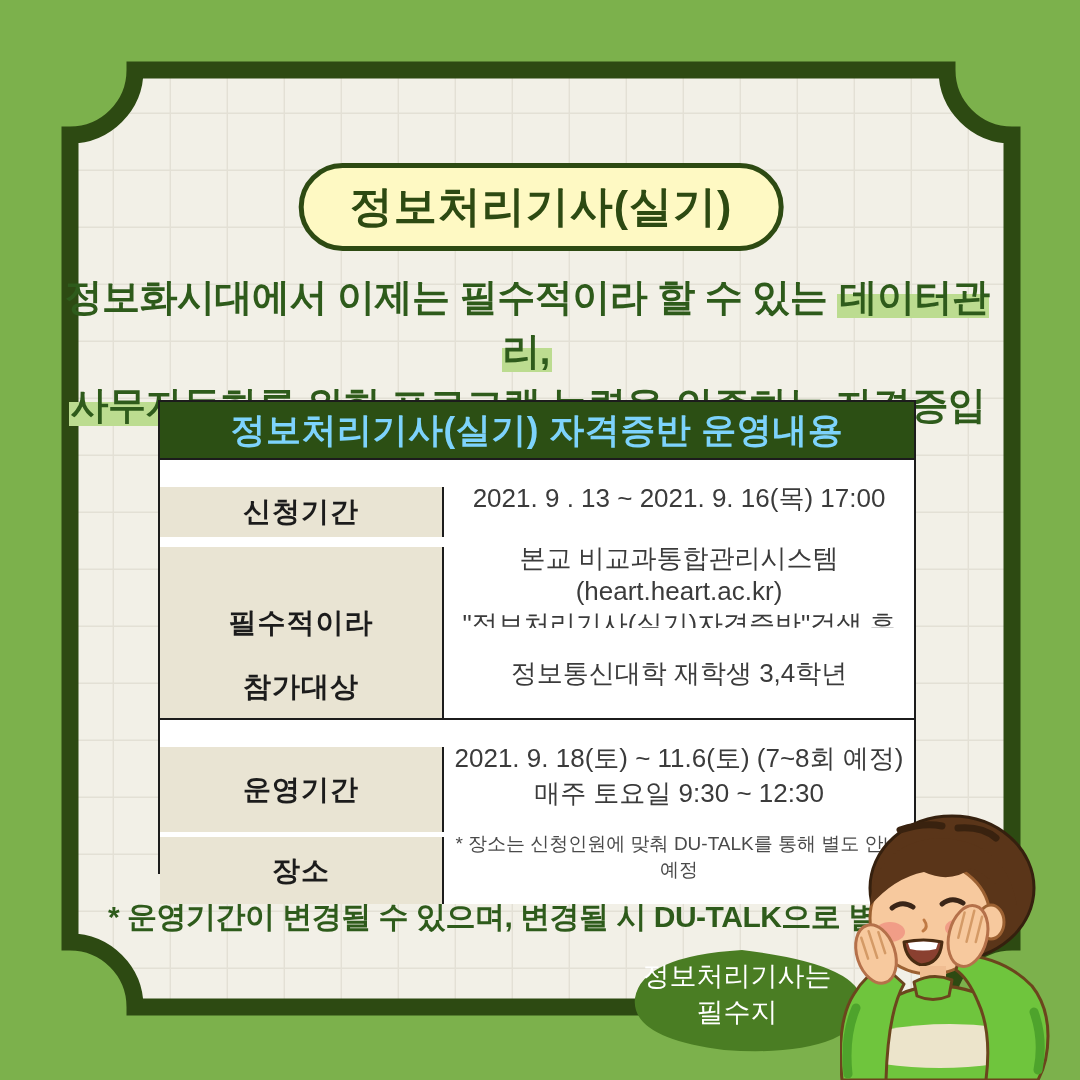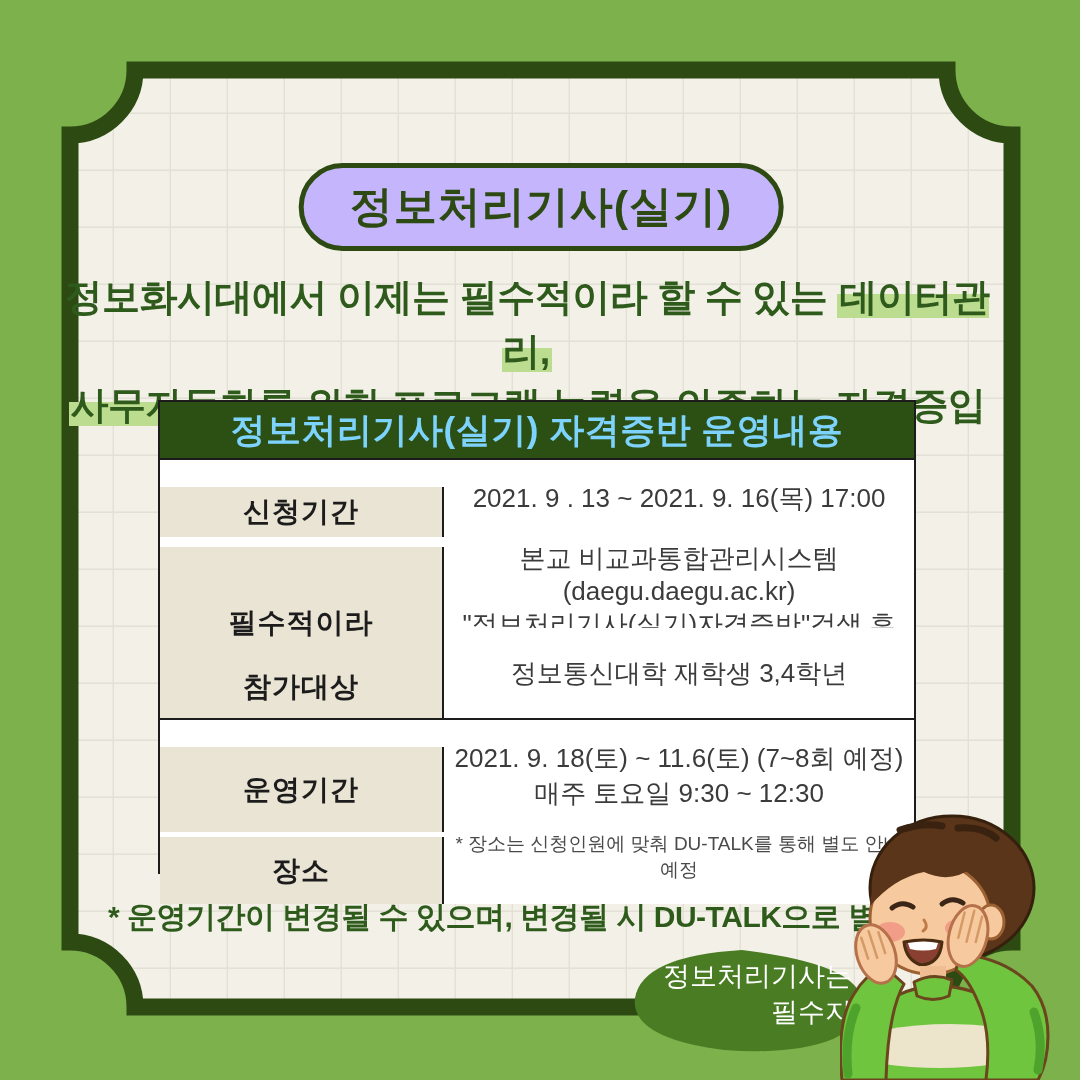--- a/index.html
+++ b/index.html
@@ -7,21 +7,21 @@
     width:1080px;height:1080px;overflow:hidden;
     background:#7cb14c;
     font-family:"Liberation Sans","DejaVu Sans",sans-serif;
   }
   .canvas{position:relative;width:1080px;height:1080px;}
   .frame-svg{position:absolute;left:0;top:0;z-index:0;}
 
   
   .pill{
     position:absolute;top:163px;left:541px;transform:translateX(-50%);
-    background:#c4b5fd;border:5px solid #2d4a12;border-radius:48px;
+    background:#fef9c3;border:5px solid #2d4a12;border-radius:48px;
     padding:10px 46px;z-index:2;white-space:nowrap;
   }
   .pill span{
     font-size:43px;font-weight:800;color:#2d4a12;letter-spacing:1px;
   }
 
   
   .desc{
     position:absolute;left:56px;top:271px;width:942px;z-index:2;
     text-align:center;font-size:38px;font-weight:800;color:#2e5b1b;
@@ -59,21 +59,21 @@
     text-align:center;font-size:30px;font-weight:800;color:#2e5b1b;letter-spacing:-0.5px;
   }
 
   
   .bubble-wrap{position:absolute;left:612px;top:946px;width:266px;height:112px;z-index:4;}
   .bubble-wrap svg{position:absolute;left:0;top:0;}
   .bubble-text{
     position:absolute;left:10px;top:12px;width:230px;z-index:1;
     text-align:center;color:#ffffff;font-size:27px;line-height:1.35;font-weight:500;
   }
-  .bubble-text span{display:block;text-align:right;}
+  .bubble-text span{display:block;}
 
   
   .boy-svg{position:absolute;left:840px;top:806px;z-index:5;}
 </style>
 </head>
 <body>
 
 <div class="canvas">
 
   <svg class="frame-svg" width="1080" height="1080" viewBox="0 0 1080 1080">
@@ -102,21 +102,21 @@
     <div class="trow h58">
       <div class="tlabel">신청기간</div>
       <div class="tvalue">
         <span>2021. 9 . 13 ~ 2021. 9. 16(목) 17:00</span>
       </div>
     </div>
 
     <div class="trow h106">
       <div class="tlabel">필수적이라</div>
       <div class="tvalue">
-        <span>본교 비교과통합관리시스템(daegu.daegu.ac.kr)</span>
+        <span>본교 비교과통합관리시스템(heart.heart.ac.kr)</span>
         <span>"정보처리기사(실기)자격증반"검색 후 신청</span>
       </div>
     </div>
 
     <div class="trow h90">
       <div class="tlabel">참가대상</div>
       <div class="tvalue">
         <span>정보통신대학 재학생 3,4학년</span>
       </div>
     </div>

